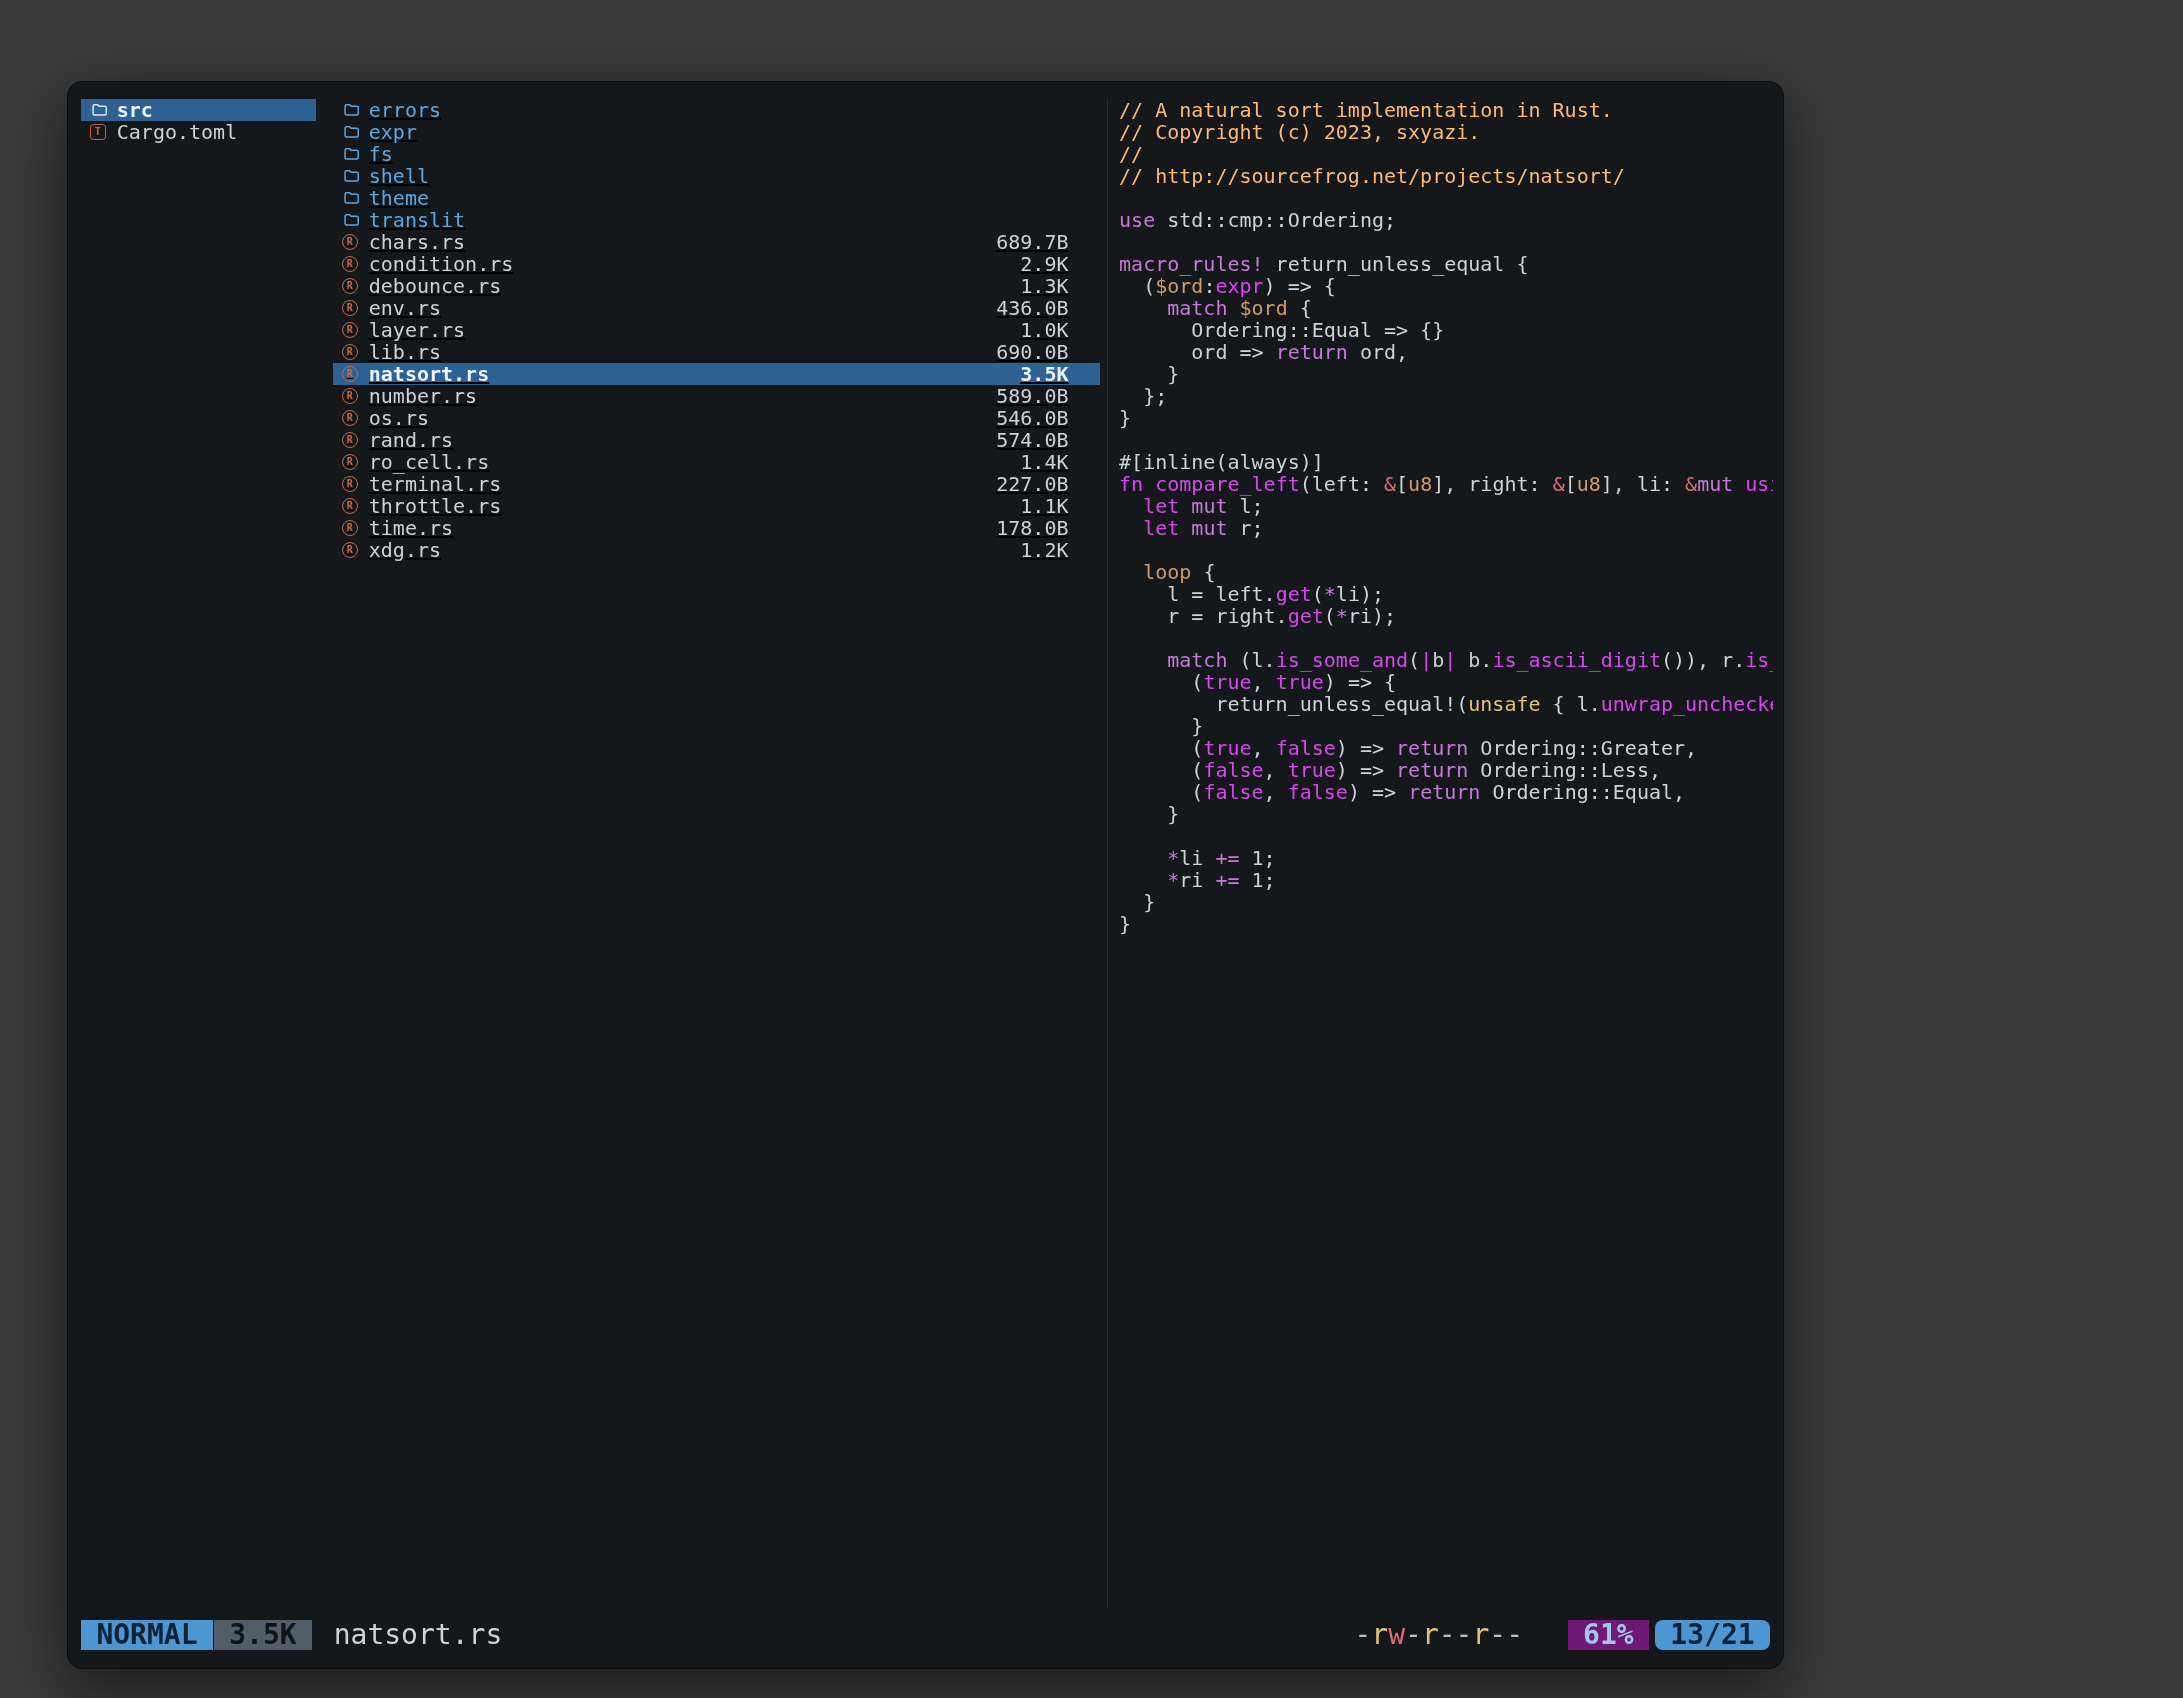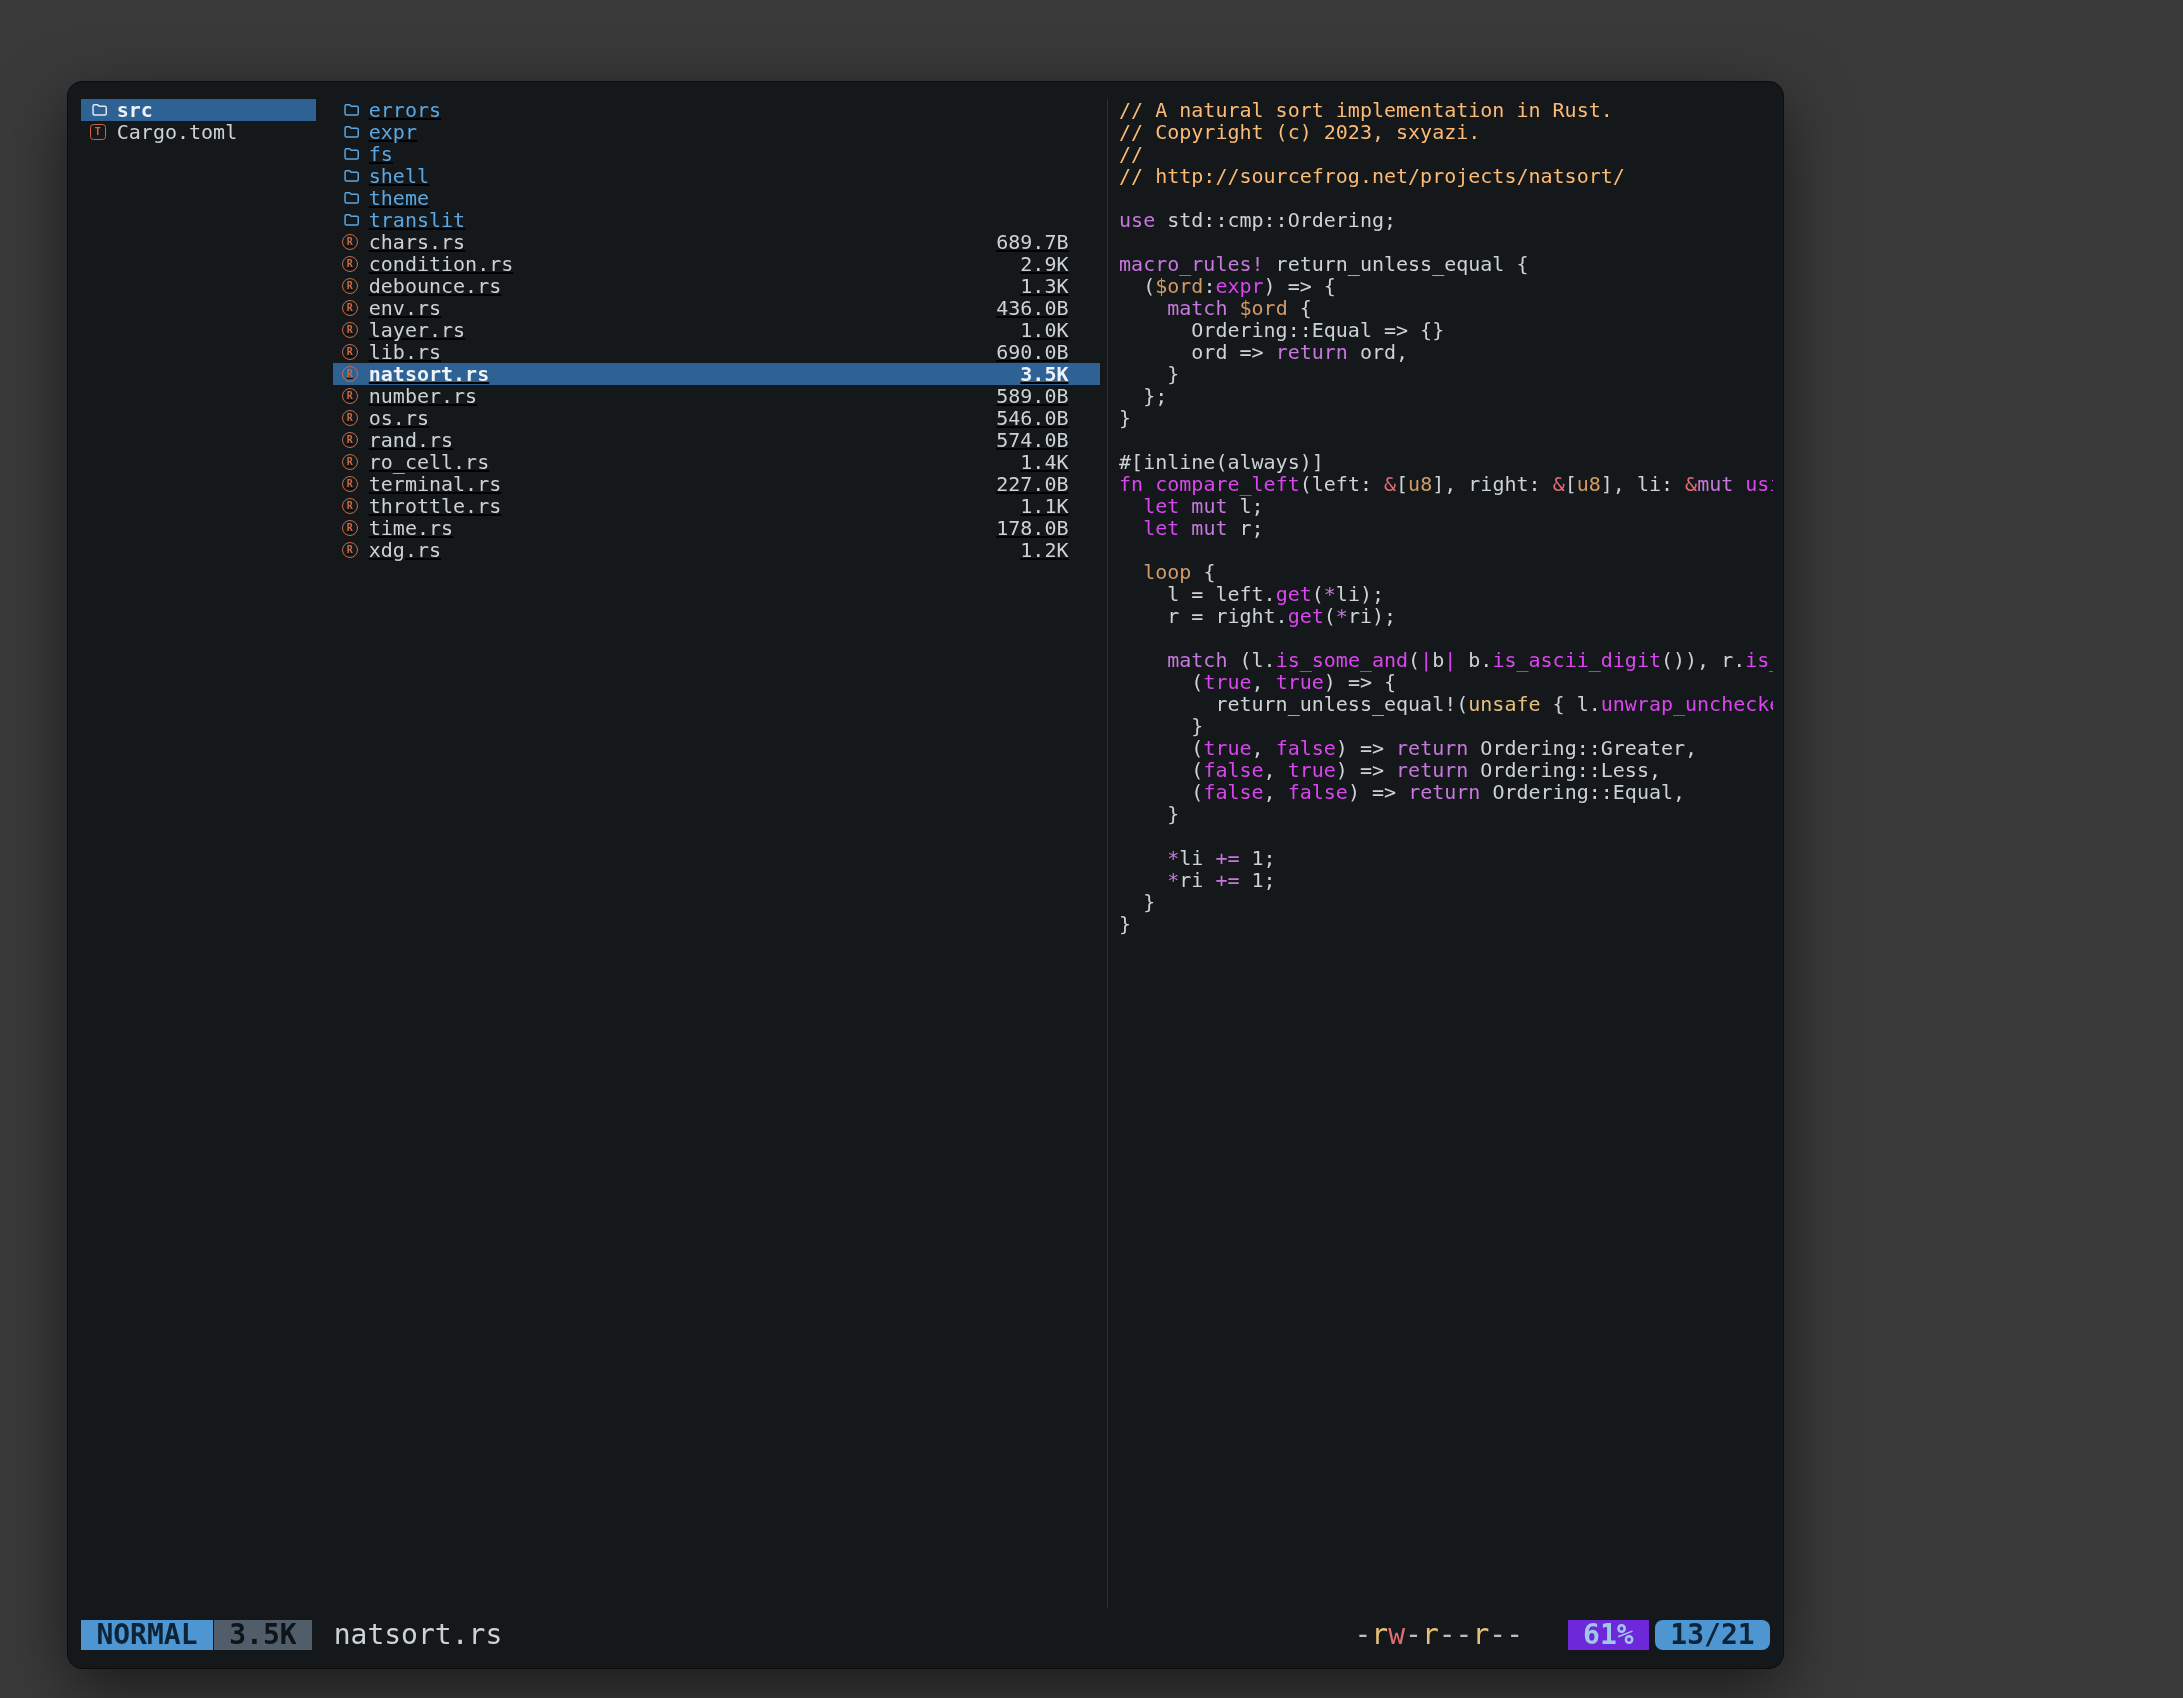--- a/index.html
+++ b/index.html
@@ -53,21 +53,21 @@
                margin:11.7px 13.4px 18.5px 13.4px; height:30px; font-size:28px; }
   .badge { padding:2.5px 15px; font-weight:bold; line-height:25px; }
   .badge-mode     { background:#4e96d2; color:#0d2438; }
   .badge-size     { background:#515e69; color:#0f1418; margin-left:1.7px; }
   .filename       { margin-left:22px; color:#ccd2d6; }
   .spacer { flex:1; }
   .perms { white-space:pre; margin-right:45px; }
   .perm-dash { color:#b8bec4; }
   .perm-r { color:#e5c07b; }
   .perm-w { color:#e06c75; }
-  .badge-percent  { background:#6d28d9; color:#9ec7e8; margin-left:0; }
+  .badge-percent  { background:#701a75; color:#9ec7e8; margin-left:0; }
   .badge-position { background:#4e96d2; color:#0d2438; margin-left:6.7px;border-radius:8px; }
 </style>
 </head>
 <body>
 
 <div class="window">
   <div class="panes">
     <div class="pane pane-parent">
         <div class="row dir selected"><span class="icon folder-kind"><svg viewBox="0 0 24 24" class="folder-svg">
               <path d="M3 7a2 2 0 0 1 2-2h4.3l2 2.3H19a2 2 0 0 1 2 2V17a2 2 0 0 1-2 2H5a2 2 0 0 1-2-2z" fill="none" stroke="currentColor" stroke-width="2" stroke-linejoin="round"></path>

